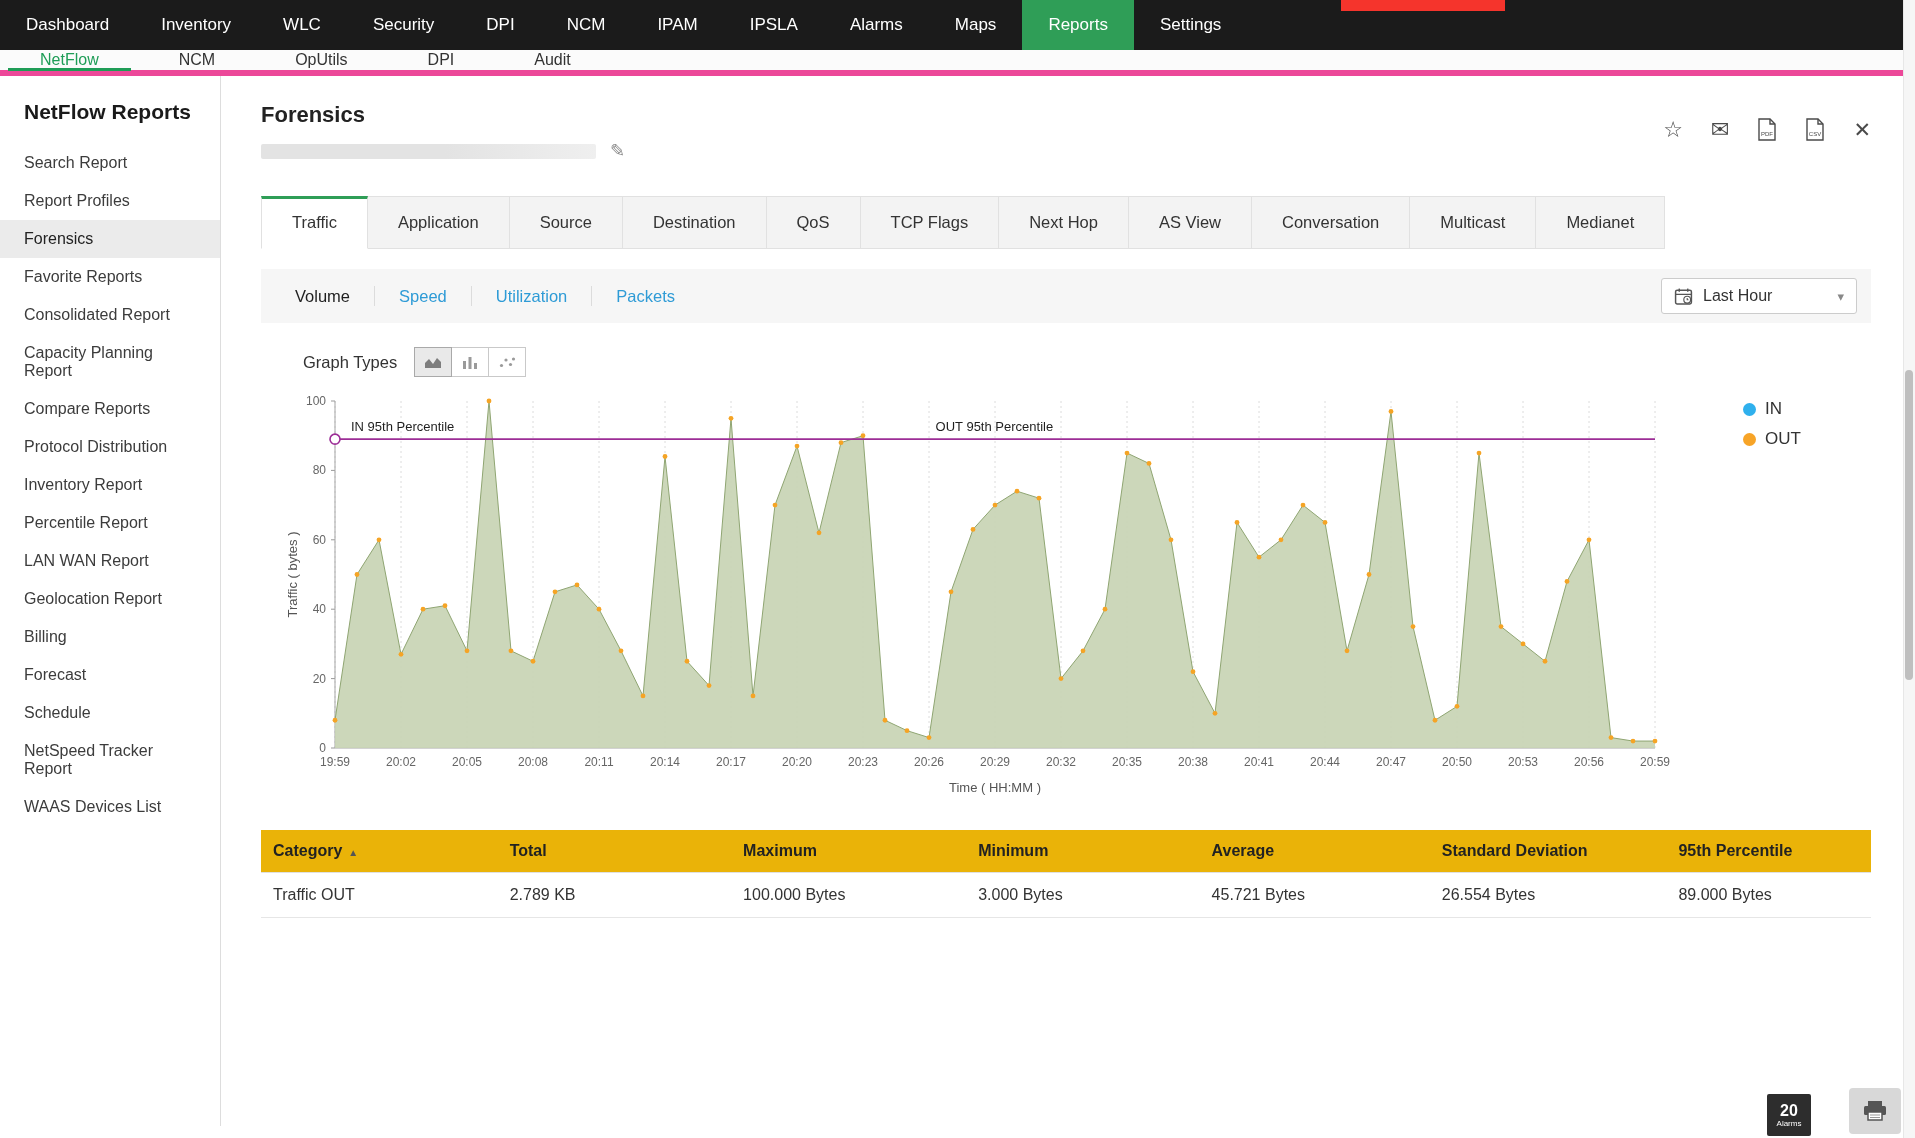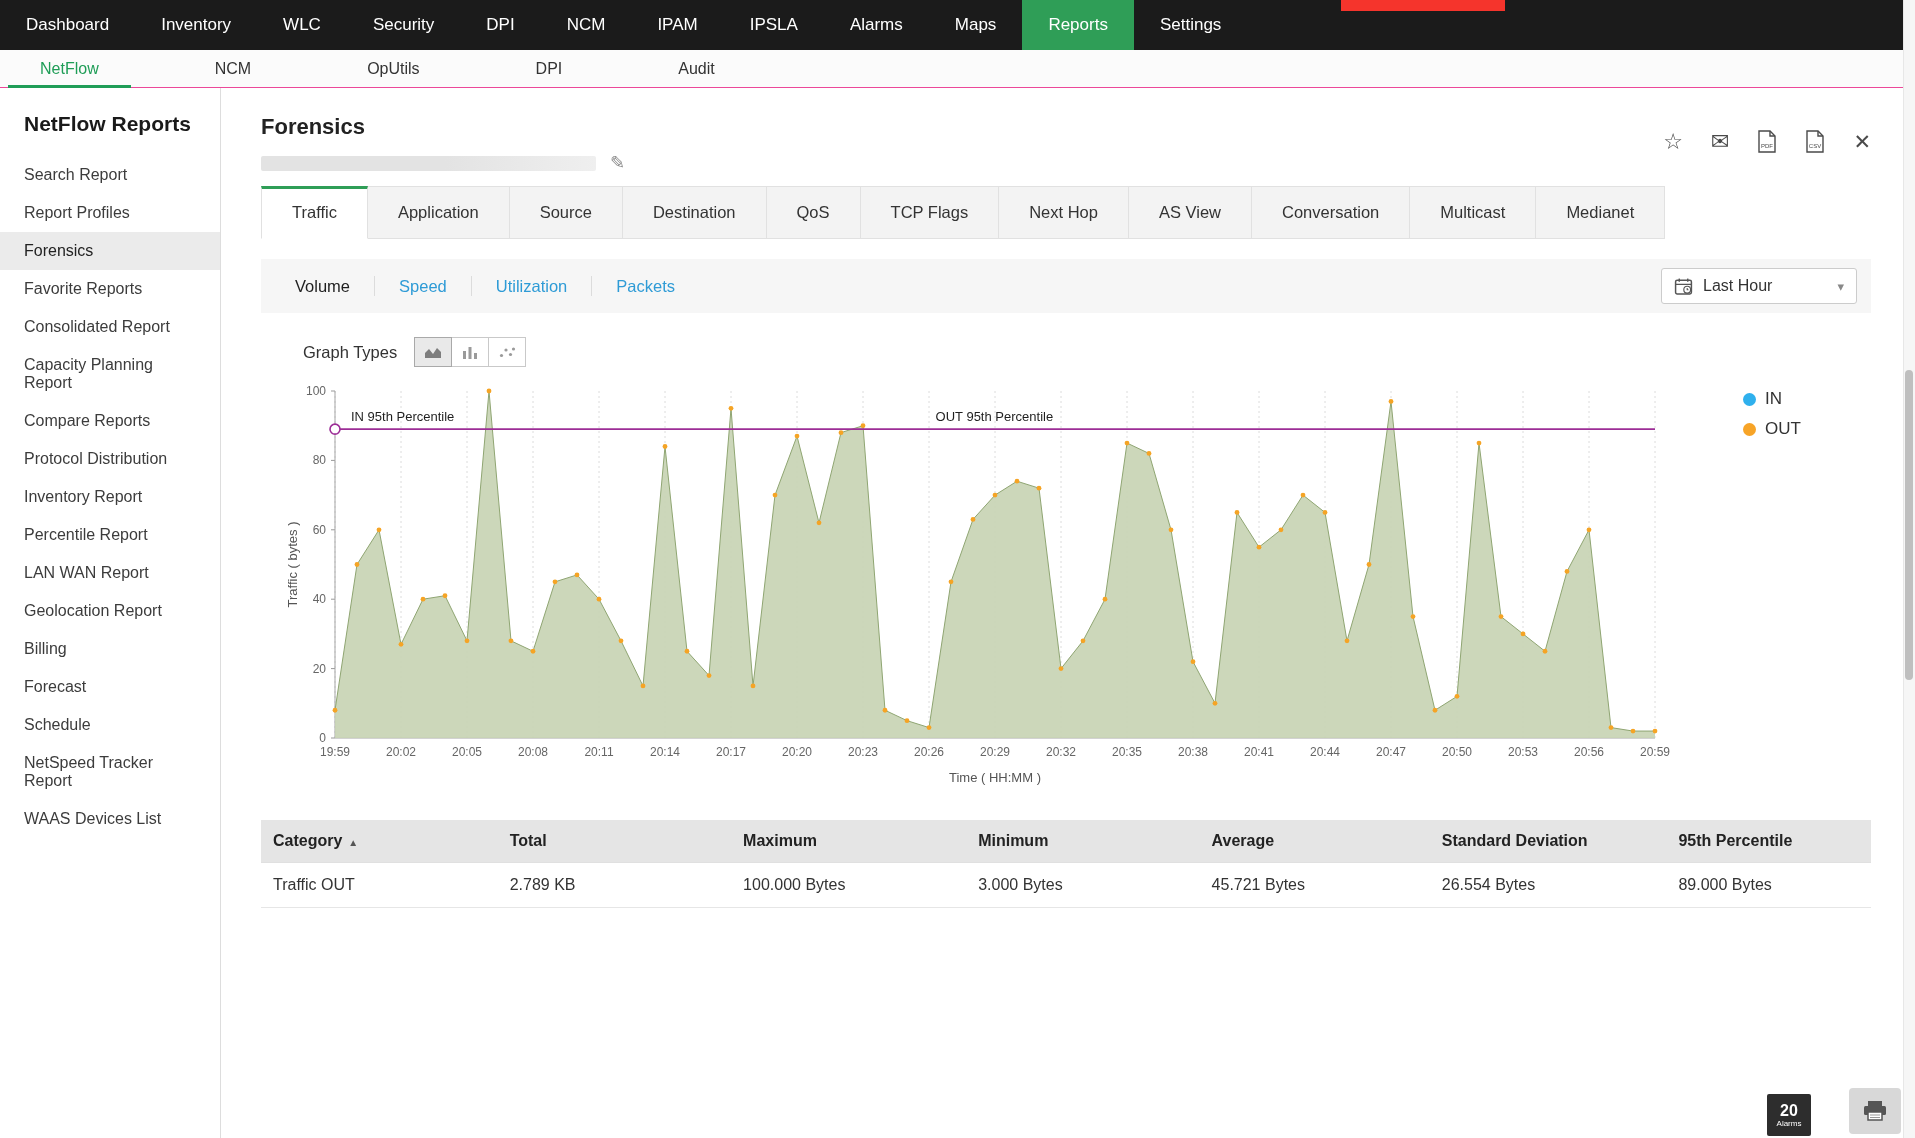--- a/index.html
+++ b/index.html
@@ -6,21 +6,21 @@
   html,body { width: 1915px; height: 1138px; overflow: hidden; background: #fff;
     font-family: "Liberation Sans", "DejaVu Sans", sans-serif; }
 
   
   .topnav { height: 50px; background: #1b1b1b; display: flex; align-items: stretch; position: relative; }
   .nav-item { color: #fff; font-size: 17px; display: flex; align-items: center; padding: 0 26px; cursor: pointer; white-space: nowrap; }
   .nav-item.active { background: #2f9e57; }
   .alert-banner { position: absolute; left: 1341px; top: 0; width: 164px; height: 11px; background: #f5342c; }
 
   
-  .subnav { height: 38px; background: #fbfbfb; border-bottom: 1px solid #ec4899; display: flex; gap: 36px; }
+  .subnav { height: 26px; background: #fbfbfb; border-bottom: 6px solid #ec4899; display: flex; }
   .subnav-item { font-size: 16px; color: #333; padding: 0 40px; display: flex; align-items: center; cursor: pointer; position: relative; }
   .subnav-item.active { color: #1f9d57; }
   .subnav-item.active::after { content: ""; position: absolute; left: 8px; right: 8px; bottom: -1px; height: 3px; background: #1f9d57; }
 
   
   .content-row { display: flex; height: 1050px; }
   .sidebar { width: 221px; flex: none; border-right: 1px solid #ddd; padding-top: 24px; }
   .sidebar-title { font-size: 21px; font-weight: bold; color: #1a1a1a; padding: 0 24px; margin-bottom: 20px; }
   .side-item { font-size: 16px; color: #3c3c3c; padding: 10px 24px; cursor: pointer; }
   .side-item.active { background: #ebebeb; color: #222; }
@@ -33,21 +33,21 @@
   .redacted-bar { width: 335px; height: 15px; border-radius: 2px;
     background: linear-gradient(90deg, #e3e3e3 55%, #efefef); }
   .pencil { font-size: 18px; color: #8a8a8a; margin-left: 14px; cursor: pointer; }
   .header-icons { display: flex; align-items: center; gap: 28px; margin-top: 16px; }
   .hicon { font-size: 22px; color: #4a4a4a; cursor: pointer; line-height: 1; }
   .hicon.close { font-size: 21px; }
   .doc-icon { cursor: pointer; }
   .doc-icon svg { display: block; }
 
   
-  .report-tabs { display: flex; margin-top: 12px; align-items: flex-end; }
+  .report-tabs { display: flex; margin-top: 34px; align-items: flex-end; }
   .rtab { font-size: 16.5px; color: #333; background: #f3f3f3; border: 1px solid #e1e1e1; border-left: none;
     padding: 16px 30px; cursor: pointer; white-space: nowrap; }
   .rtab:first-child { border-left: 1px solid #e1e1e1; }
   .rtab.active { background: #fff; border-top: 3px solid #2f9e57; border-bottom: 1px solid #fff; padding-top: 14px; }
 
   
   .view-strip { margin-top: 20px; background: #f6f6f6; height: 54px; display: flex; align-items: center;
     justify-content: space-between; padding: 0 14px 0 10px; }
   .view-tabs { display: flex; align-items: center; }
   .vtab { font-size: 16.5px; color: #2e9bd6; padding: 0 24px; cursor: pointer; border-left: 1px solid #dcdcdc; line-height: 20px; }
@@ -74,21 +74,21 @@
   .plabel { font-size: 13px; fill: #1f1f1f; }
   .axlabel { font-size: 13px; fill: #555; }
   .legend { position: absolute; right: 70px; top: 14px; }
   .legend-item { display: flex; align-items: center; margin-bottom: 10px; font-size: 17px; color: #333; }
   .dot { width: 13px; height: 13px; border-radius: 50%; margin-right: 9px; }
 
   
   table { width: 100%; border-collapse: collapse; table-layout: fixed; }
   .summary-table { margin-top: 26px; }
   .detail-table { margin-top: 30px; }
-  th { background: #e5e5e5; text-align: left; font-size: 16px; color: #222; font-weight: bold;
+  th { background: #eab308; text-align: left; font-size: 16px; color: #222; font-weight: bold;
     padding: 12px 12px; border-bottom: 1px solid #e0e0e0; white-space: nowrap; }
   td { font-size: 16px; color: #333; padding: 13px 12px; border-bottom: 1px solid #e6e6e6; white-space: nowrap; }
   .sort { font-size: 10px; color: #555; margin-left: 6px; cursor: pointer; }
 
   
   .scrollbar-track { position: absolute; right: 0; top: 0; width: 12px; height: 1138px; background: #f6f6f6;
     border-left: 1px solid #e7e7e7; z-index: 50; }
   .scrollbar-thumb { position: absolute; right: 2px; top: 370px; width: 8px; height: 310px; background: #bfbfbf; border-radius: 4px; }
   .alarm-badge { position: absolute; right: 104px; bottom: 2px; width: 44px; height: 42px; background: #2d2d2d;
     color: #fff; display: flex; flex-direction: column; align-items: center; justify-content: center;

